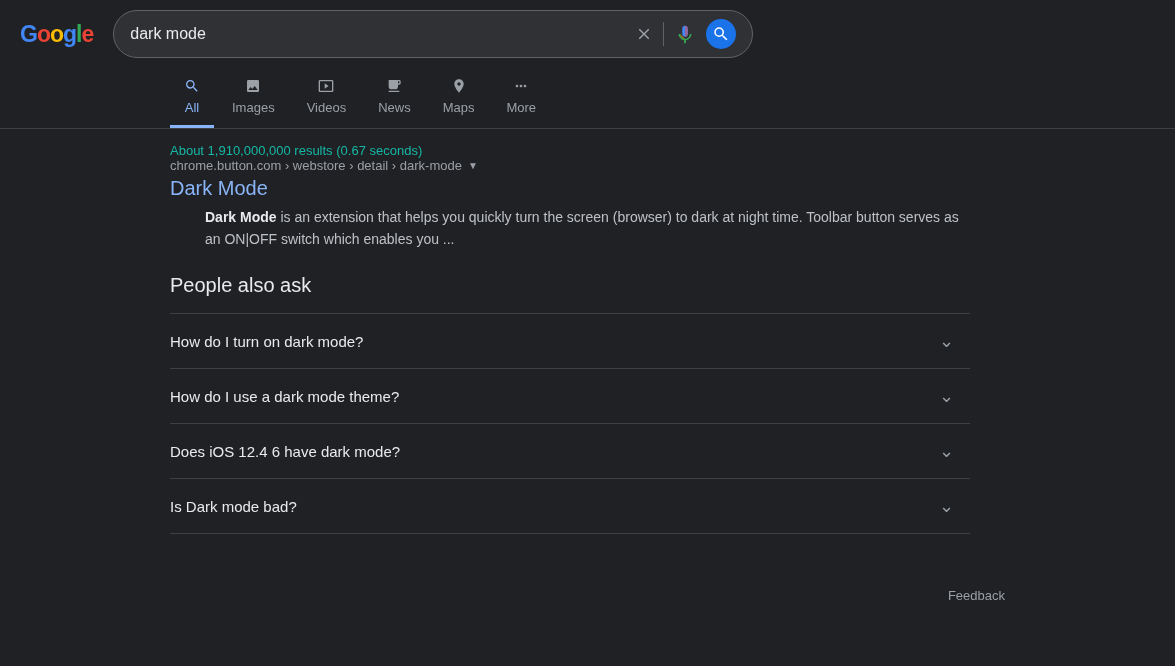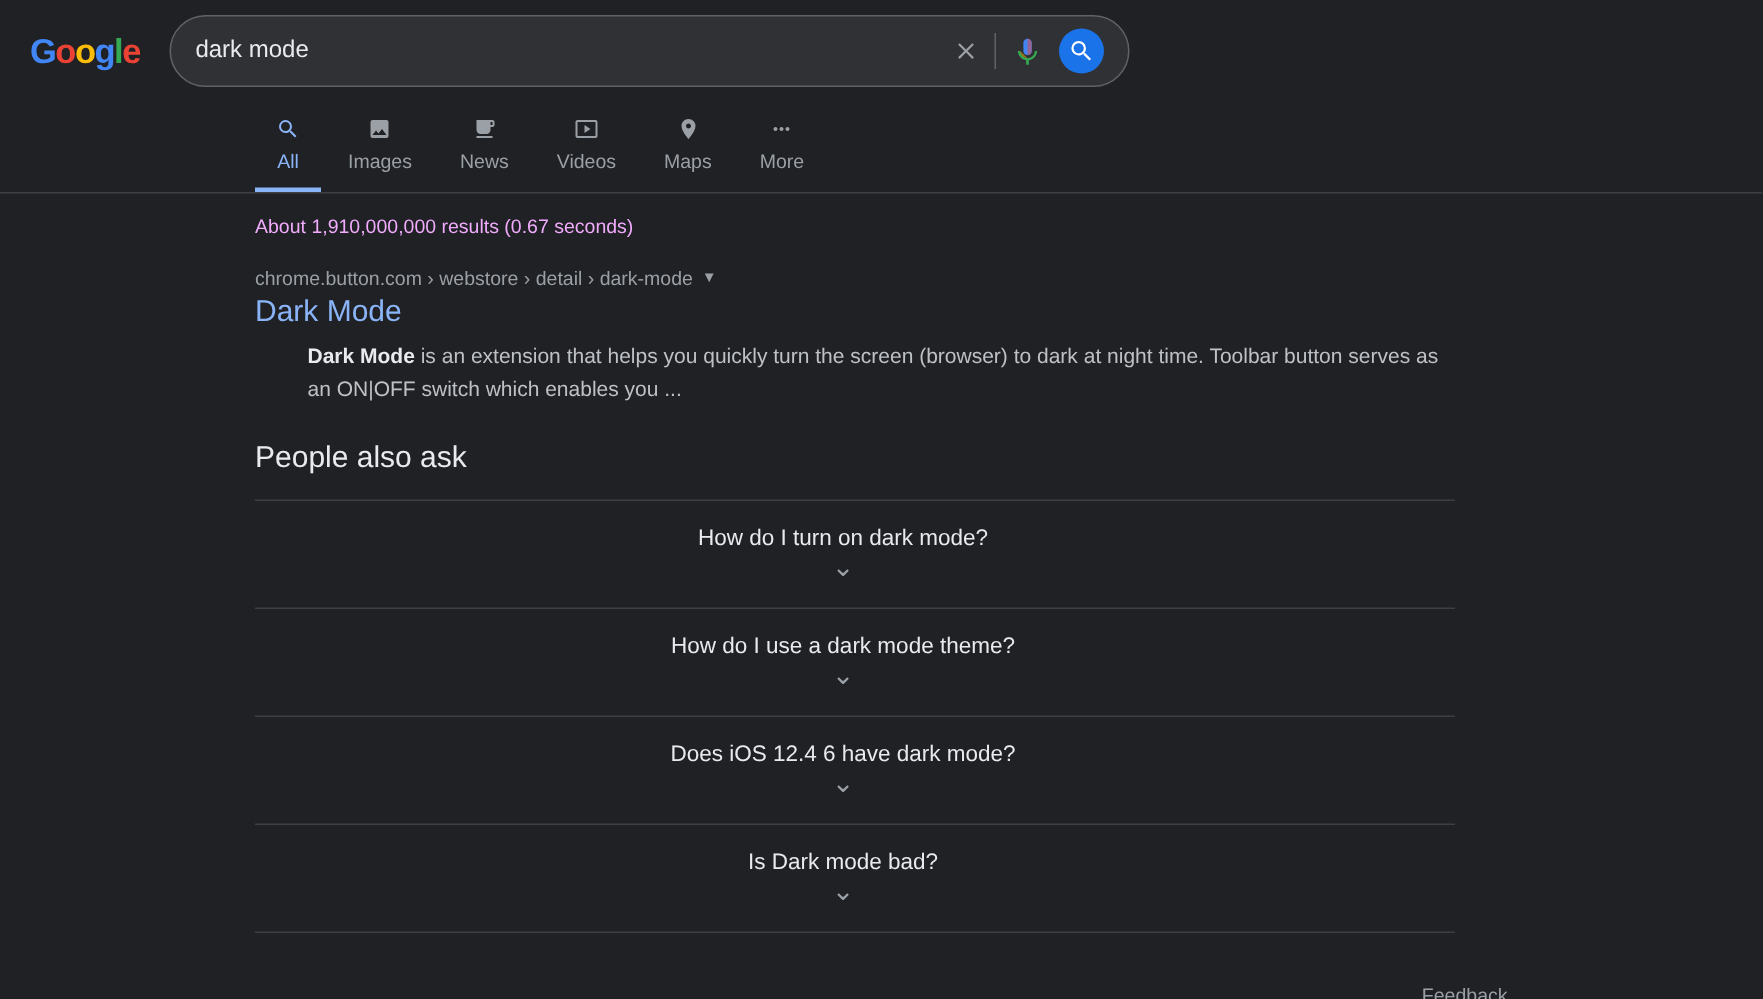--- a/index.html
+++ b/index.html
@@ -130,23 +130,22 @@
       color: #9aa0a6;
       font-size: 13px;
     }
 
     
     .content {
       padding: 14px 170px;
     }
 
     .results-count {
-      color: #f0abfc;
-      font-size: 13px;
-      margin-bottom: 20px;
+      color: #14b8a6;
+      font-size: 13px;
     }
 
     
     .result-item {
       max-width: 800px;
       margin-bottom: 24px;
     }
 
     .result-url-row {
       display: flex;
@@ -180,37 +179,37 @@
     }
 
     .result-snippet strong {
       color: #e8eaed;
       font-weight: bold;
     }
 
     
     .paa-section {
       max-width: 800px;
+      margin-bottom: 20px;
     }
 
     .paa-title {
       font-size: 20px;
       color: #e8eaed;
       font-weight: normal;
       margin-bottom: 16px;
     }
 
     .paa-item {
       border-top: 1px solid #3c4043;
       display: flex;
       align-items: center;
       justify-content: space-between;
       padding: 16px 16px 16px 0;
       cursor: pointer;
-      flex-direction: column;
     }
 
     .paa-item:last-child {
       border-bottom: 1px solid #3c4043;
     }
 
     .paa-question {
       color: #e8eaed;
       font-size: 15px;
     }
@@ -288,30 +287,30 @@
 
   <div class="nav-tab">
     <svg viewBox="0 0 24 24">
         <path d="M21 19V5c0-1.1-.9-2-2-2H5c-1.1 0-2 .9-2 2v14c0 1.1.9 2 2 2h14c1.1 0 2-.9 2-2zM8.5 13.5l2.5 3.01L14.5 12l4.5 6H5l3.5-4.5z"></path>
       </svg>
     <span>Images</span>
   </div>
 
   <div class="nav-tab">
     <svg viewBox="0 0 24 24">
+        <path d="M10 8v8l6-4-6-4zm11-5H3c-1.1 0-2 .9-2 2v14c0 1.1.9 2 2 2h18c1.1 0 2-.9 2-2V5c0-1.1-.9-2-2-2zm0 16H3V5h18v14z"></path>
+      </svg>
+    <span>Videos</span>
+  </div>
+
+  <div class="nav-tab">
+    <svg viewBox="0 0 24 24">
         <path d="M20 3H4v10c0 2.21 1.79 4 4 4h6c2.21 0 4-1.79 4-4v-3h2c1.11 0 2-.89 2-2V5c0-1.11-.89-2-2-2zm0 5h-2V5h2v3zM4 19h16v2H4z"></path>
       </svg>
     <span>News</span>
-  </div>
-
-  <div class="nav-tab">
-    <svg viewBox="0 0 24 24">
-        <path d="M10 8v8l6-4-6-4zm11-5H3c-1.1 0-2 .9-2 2v14c0 1.1.9 2 2 2h18c1.1 0 2-.9 2-2V5c0-1.1-.9-2-2-2zm0 16H3V5h18v14z"></path>
-      </svg>
-    <span>Videos</span>
   </div>
 
   <div class="nav-tab">
     <svg viewBox="0 0 24 24">
         <path d="M12 2C8.13 2 5 5.13 5 9c0 5.25 7 13 7 13s7-7.75 7-13c0-3.87-3.13-7-7-7zm0 9.5c-1.38 0-2.5-1.12-2.5-2.5s1.12-2.5 2.5-2.5 2.5 1.12 2.5 2.5-1.12 2.5-2.5 2.5z"></path>
       </svg>
     <span>Maps</span>
   </div>
 
   <div class="nav-tab">

